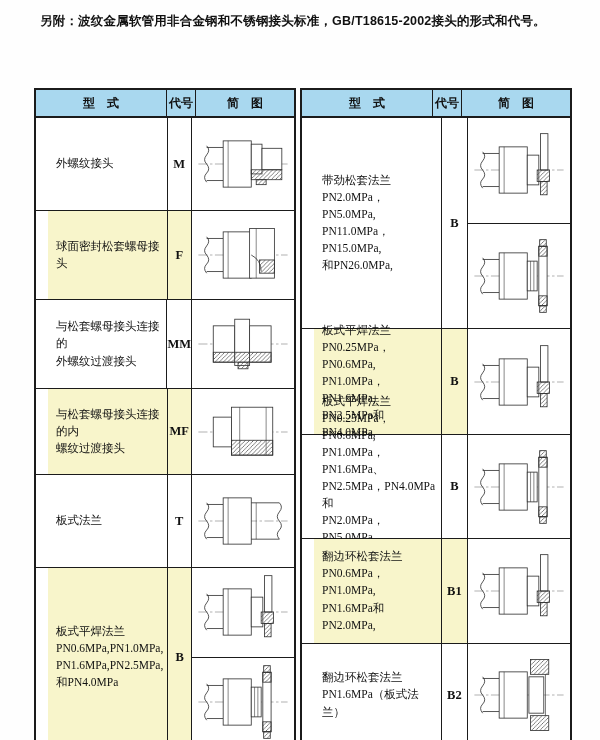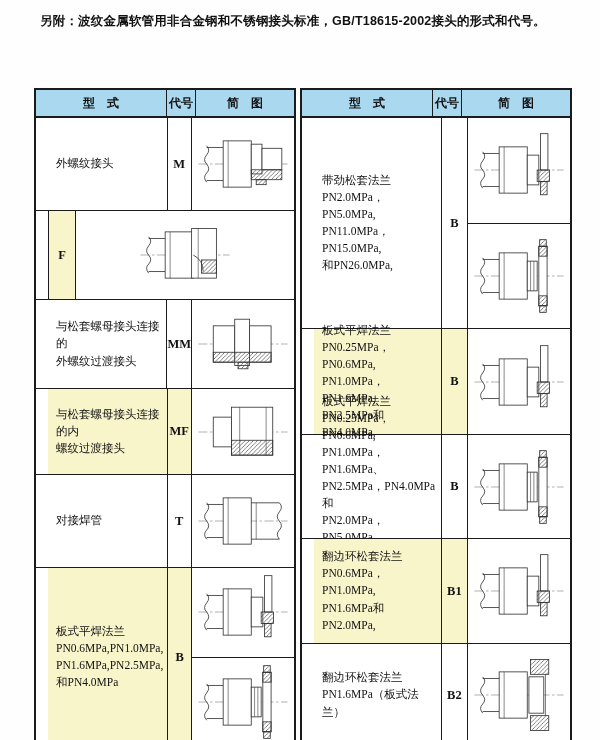--- a/index.html
+++ b/index.html
@@ -80,20 +80,21 @@
               <rect x="66" y="22" width="13" height="36" fill="#fff" stroke="#333"></rect>
               <rect x="79" y="27" width="24" height="26" fill="#fff" stroke="#333"></rect>
               <rect x="66" y="53" width="37" height="12" fill="url(#h0)" stroke="#333" stroke-width="1"></rect>
               <rect x="72" y="65" width="12" height="6" fill="url(#h0)" stroke="#333" stroke-width="1"></rect>
             </svg>
           </div>
         </div>
     </div>
 
     <div class="trow hl" style="height:89px">
+      <div class="td type">球面密封松套螺母接头</div>
       <div class="td code">F</div>
       <div class="td diagcell">
           <div class="diag">
             <svg viewBox="0 0 112 92" xmlns="http://www.w3.org/2000/svg">
               <defs>
                 <pattern id="h1" width="5" height="5" patternUnits="userSpaceOnUse">
                   <path d="M0 5 L5 0" stroke="#555" stroke-width="0.9"></path>
                 </pattern>
               </defs>
               <path d="M2 46 H110" stroke="#888" stroke-width="0.8" stroke-dasharray="11 3 3 3" fill="none"></path>
@@ -149,21 +150,21 @@
               <rect x="20" y="28" width="22" height="36" fill="#fff" stroke="#333"></rect>
               <rect x="42" y="16" width="50" height="58" fill="#fff" stroke="#333"></rect>
               <path d="M52 16 V74 M84 16 V74" stroke="#333" stroke-width="0.7" fill="none"></path>
               <rect x="42" y="56" width="50" height="18" fill="url(#h3)" stroke="#333" stroke-width="1"></rect>
             </svg>
           </div>
         </div>
     </div>
 
     <div class="trow" style="height:93px">
-      <div class="td type">对接焊管</div>
+      <div class="td type">板式法兰</div>
       <div class="td code">T</div>
       <div class="td diagcell">
           <div class="diag">
             <svg viewBox="0 0 112 92" xmlns="http://www.w3.org/2000/svg">
               <defs>
                 <pattern id="h4" width="5" height="5" patternUnits="userSpaceOnUse">
                   <path d="M0 5 L5 0" stroke="#555" stroke-width="0.9"></path>
                 </pattern>
               </defs>
               <path d="M2 46 H110" stroke="#888" stroke-width="0.8" stroke-dasharray="11 3 3 3" fill="none"></path>

